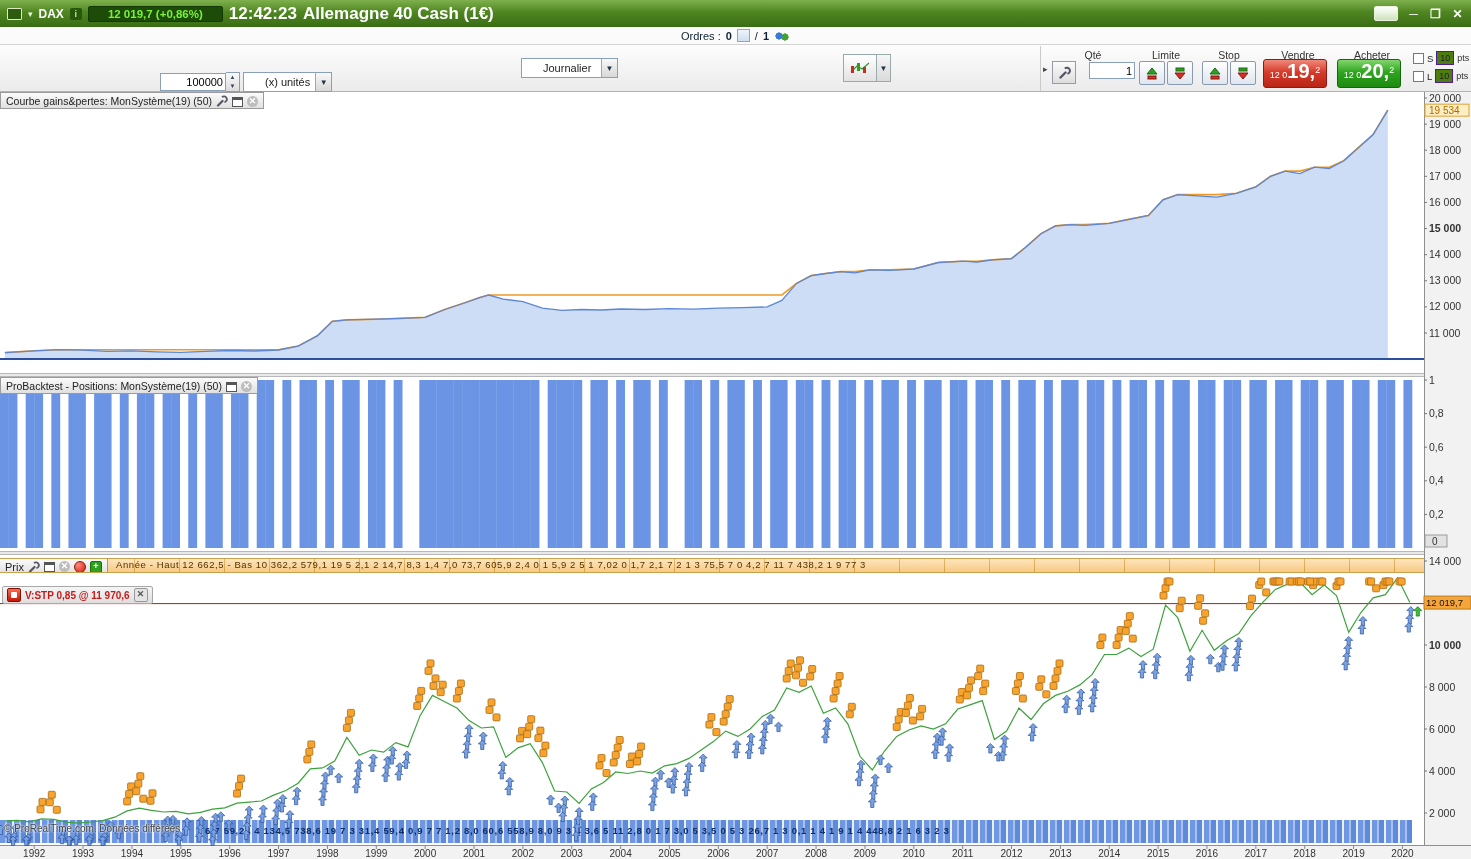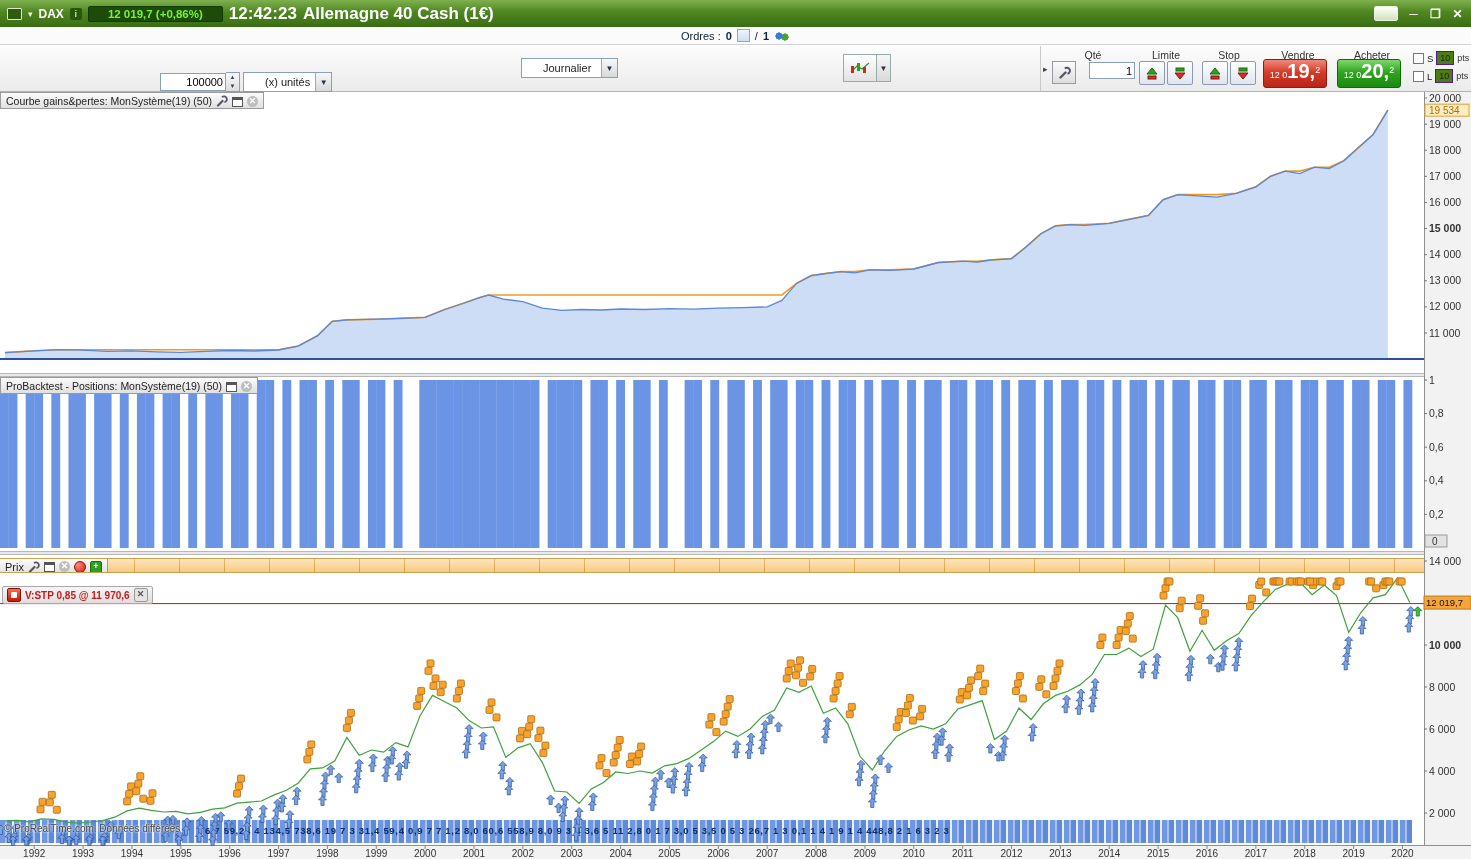--- a/index.html
+++ b/index.html
@@ -861,20 +861,21 @@
           <svg width="12" height="12">
               <path d="M2 10.5 L6.5 6" stroke="#556" stroke-width="2.2" stroke-linecap="round"></path>
               <path d="M6 2.2 a2.9 2.9 0 1 1 2.4 5" fill="none" stroke="#556" stroke-width="1.8"></path>
             </svg>
         </span>
         <span class="win-ic"></span>
         <span class="close-ic">✕</span>
         <span class="dot-red"></span>
         <span class="plus-green">+</span>
       </span>
+      <span class="price-info">Année - Haut 12 662,5 - Bas 10 362,2   579,1   19   5 2,1   2   14,7  8,3   1,4   7,0  73,7   605,9  2,4   0   1 5,9 2   5   1 7,02   0   1,7   2,1  7  2  1 3 75,5   7   0  4,2   7   11   7   438,2   1   9   77  3</span>
     </div>
 
     <div class="order-tag">
       <span class="ot-ic"></span>
       <span>V:STP  0,85 @ 11 970,6</span>
       <span class="ot-close">✕</span>
     </div>
 
     <div class="watermark">© ProRealTime.com. Données différées</div>
   </div>

